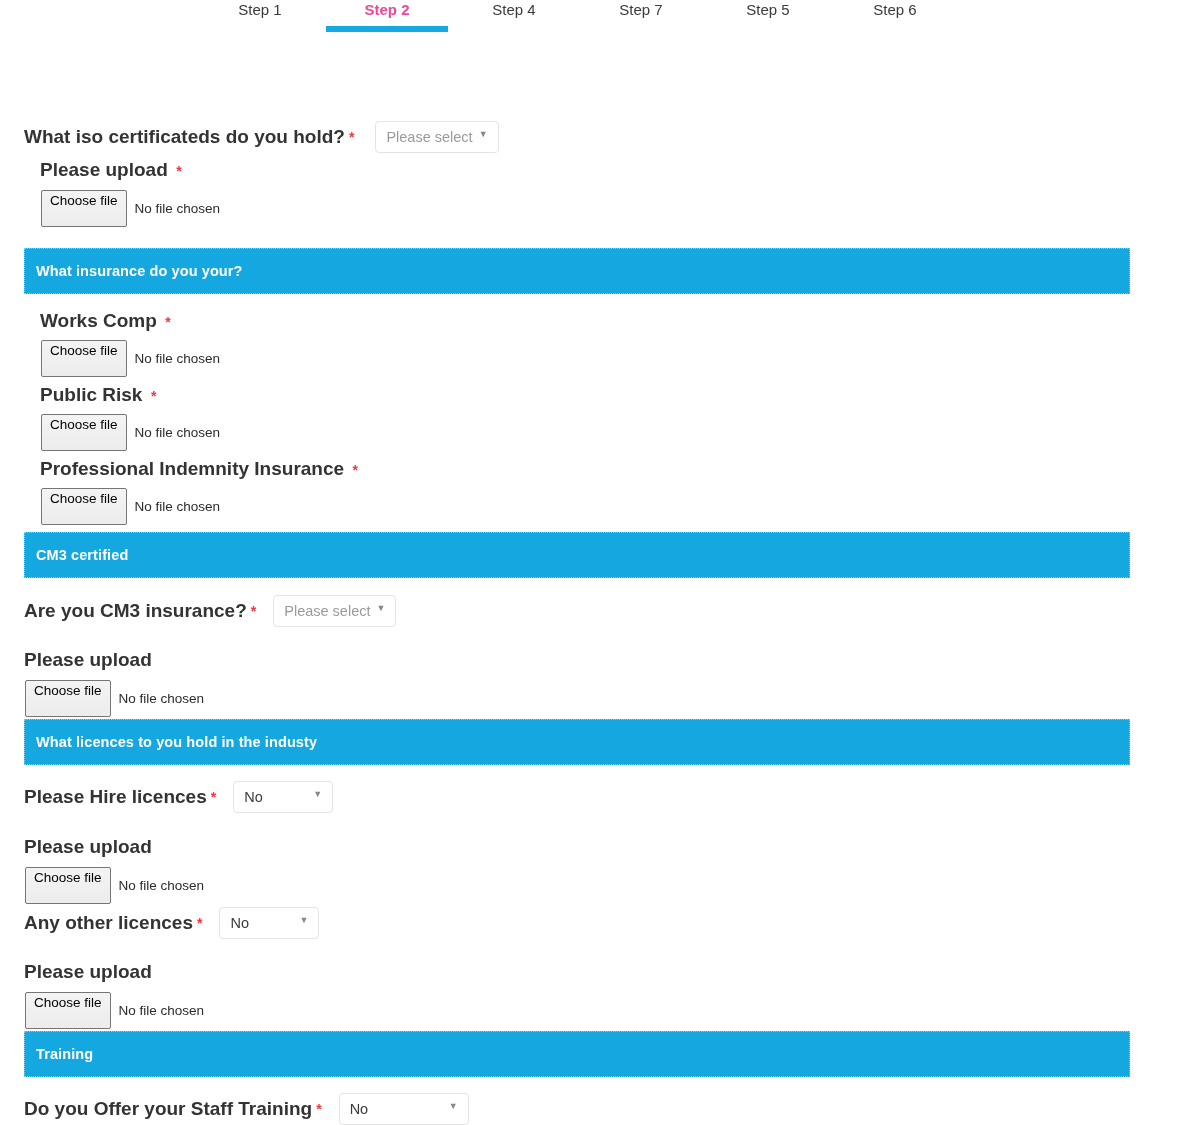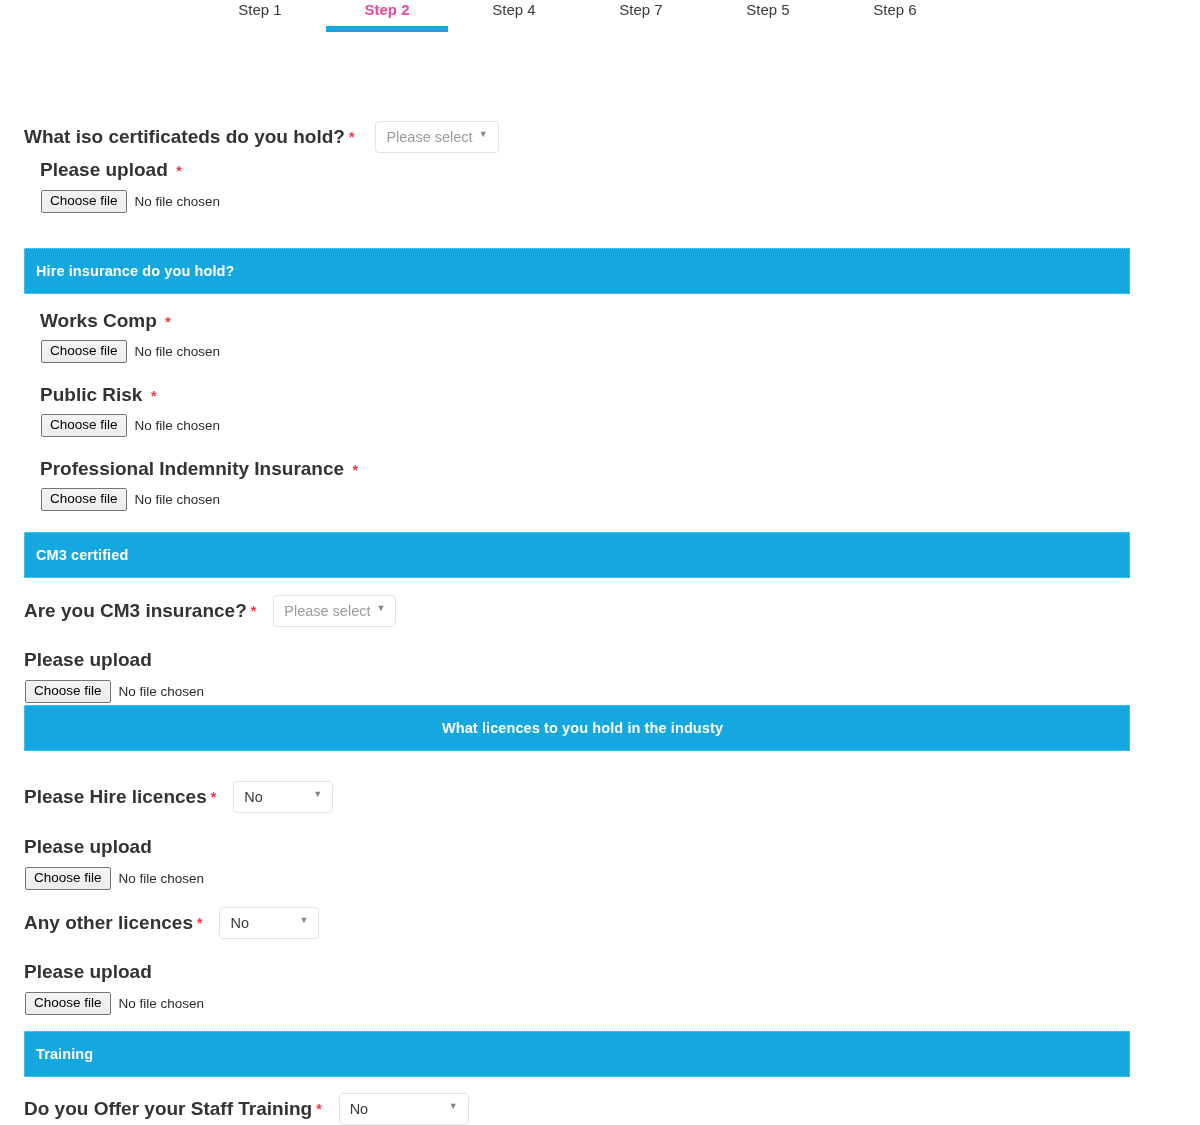--- a/index.html
+++ b/index.html
@@ -107,21 +107,21 @@
     display: inline-flex;
     align-items: center;
     font-size: 13.5px;
     color: #2b2b2b;
     line-height: 16px;
   }
   .fileinput .choose {
     border: 1px solid #767676;
     border-radius: 2px;
     background: linear-gradient(#f4f4f4, #ececec);
-    padding: 2px 8px 3px 8px;
+    padding: 2px 8px 17px 8px;
     font-size: 13.5px;
     color: #000000;
     cursor: pointer;
   }
   .fileinput .fname {
     margin-left: 8px;
     color: #2b2b2b;
   }
 
   
@@ -186,21 +186,21 @@
   <div class="abs" style="left:40px; top:125px;">
     <span class="qlabel">Please upload</span>
     <span class="req">*</span>
   </div>
   <div class="abs fileinput" style="left:41px; top:154px;">
     <span class="choose">Choose file</span>
     <span class="fname">No file chosen</span>
   </div>
 
   <div class="section-head" style="top:212px;">
-    <span class="stitle">Hire insurance do you hold?</span>
+    <span class="stitle">What insurance do you your?</span>
   </div>
 
   <div class="abs" style="left:40px; top:276px;">
     <span class="qlabel">Works Comp</span>
     <span class="req">*</span>
   </div>
   <div class="abs fileinput" style="left:41px; top:304px;">
     <span class="choose">Choose file</span>
     <span class="fname">No file chosen</span>
   </div>
@@ -237,21 +237,21 @@
   </div>
 
   <div class="abs" style="left:24px; top:615px;">
     <span class="qlabel">Please upload</span>
   </div>
   <div class="abs fileinput" style="left:25px; top:644px;">
     <span class="choose">Choose file</span>
     <span class="fname">No file chosen</span>
   </div>
 
-  <div class="section-head" style="top:669px;justify-content:center;">
+  <div class="section-head" style="top:683px;">
     <span class="stitle">What licences to you hold in the industy</span>
   </div>
 
   <div class="abs field-row" style="left:24px; top:745px;">
     <span class="qlabel">Please Hire licences</span>
     <span class="req">*</span>
     <span class="select filled wide" style="margin-left:17px; width:100px;">
       <span>No</span>
       <span class="caret">▼</span>
     </span>

